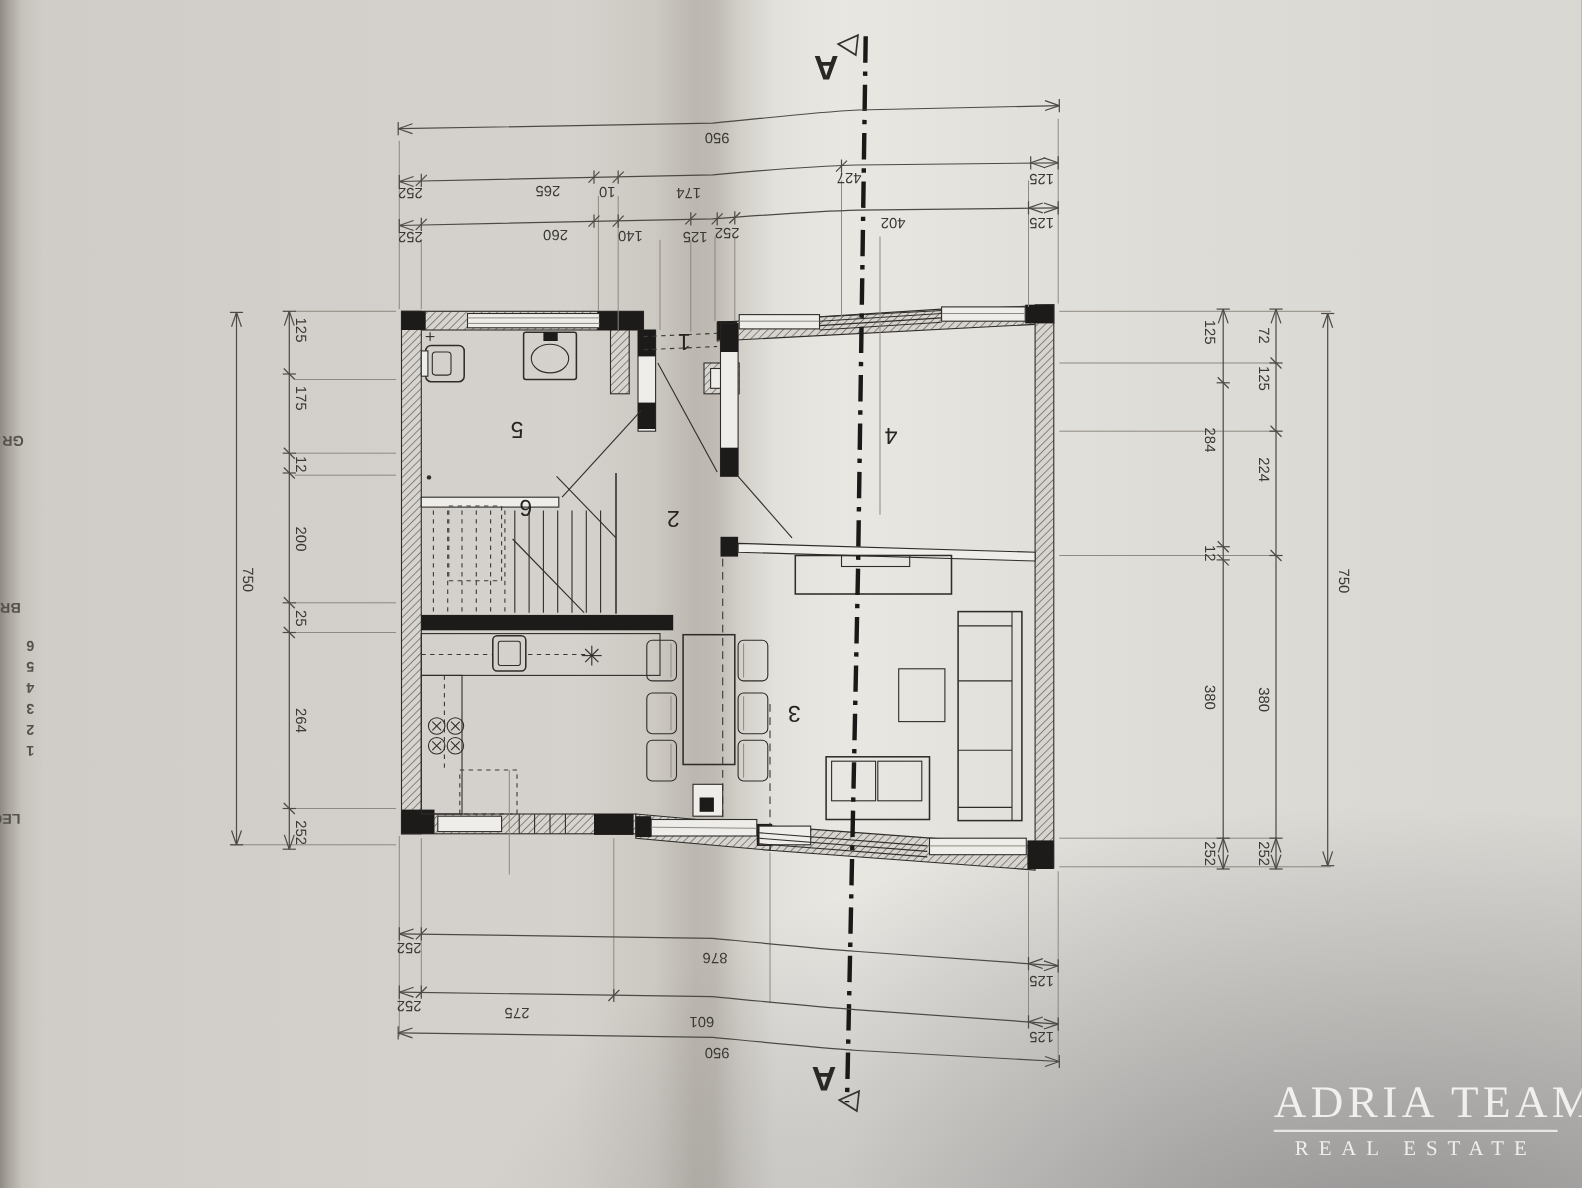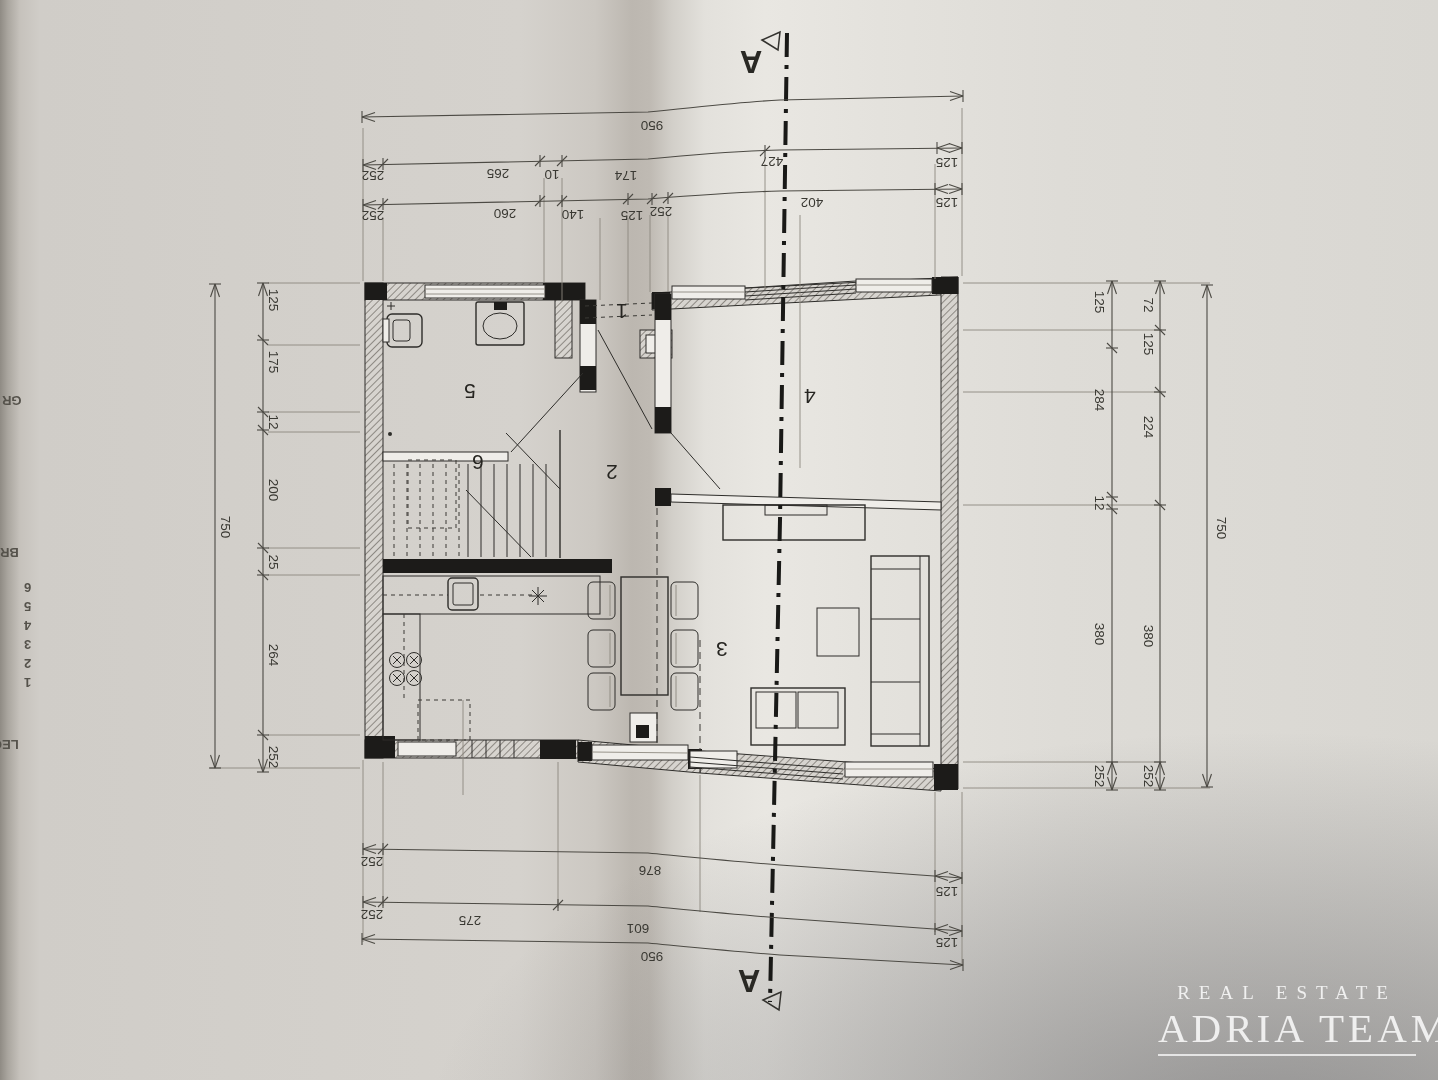--- a/index.html
+++ b/index.html
@@ -393,17 +393,17 @@
   <div class="edge" style="left:24px;top:580px;">6</div>
   <div class="edge" style="left:24px;top:599px;">5</div>
   <div class="edge" style="left:24px;top:618px;">4</div>
   <div class="edge" style="left:24px;top:637px;">3</div>
   <div class="edge" style="left:24px;top:656px;">2</div>
   <div class="edge" style="left:24px;top:675px;">1</div>
   <div class="edge" style="left:-8px;top:737px;">LEG</div>
 </div>
 
 <div id="watermark">
+  <div id="wm1">ADRIA TEAM</div>
   <div id="wm2">REAL ESTATE</div>
-  <div id="wm1">ADRIA TEAM</div>
 </div>
 
 </div>
 
 </body></html>

